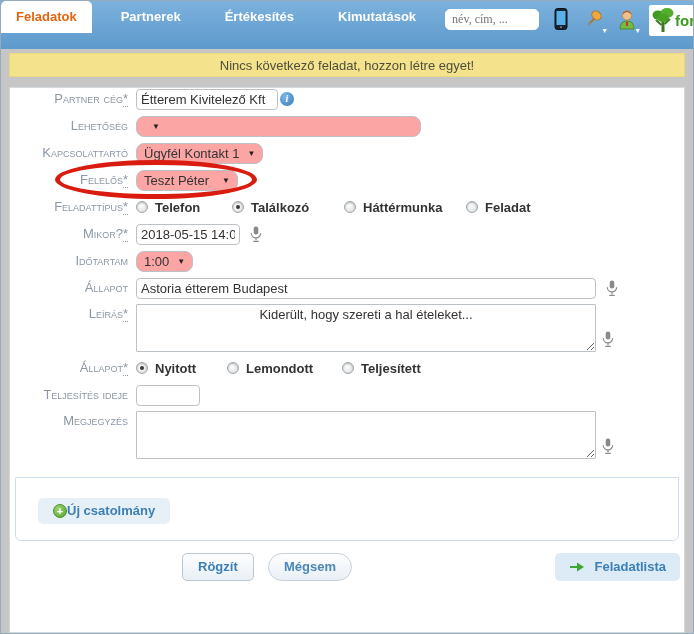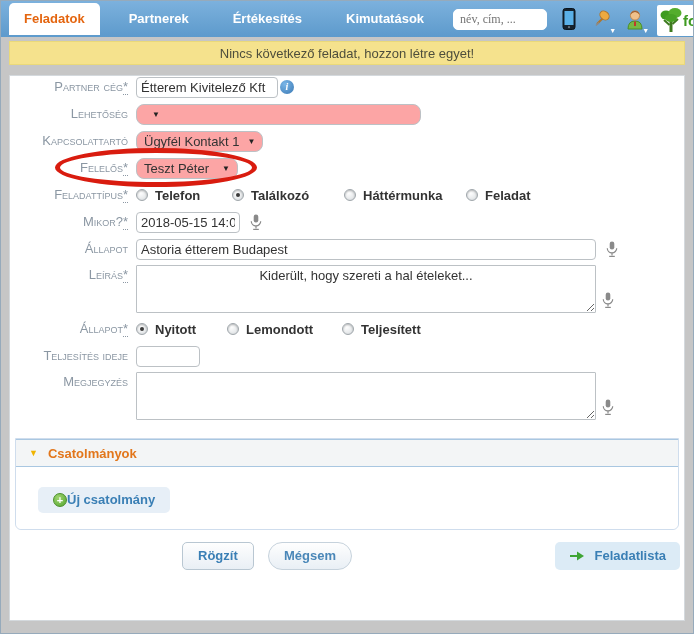--- a/index.html
+++ b/index.html
@@ -1,21 +1,21 @@
 <!DOCTYPE html>
 <html><head>
 <meta charset="utf-8">
 <style>
   * { box-sizing: border-box; margin: 0; padding: 0; }
   html,body { width:694px; height:634px; }
   body { font-family:"Liberation Sans", sans-serif; background:#c6c6c6; }
   .frame { position:relative; width:694px; height:634px; border:1px solid #96aabb; background:#c6c6c6; overflow:hidden; }
 
   
-  .nav { height:36px; background:linear-gradient(#7cb1dd,#5d9acc); display:flex; align-items:center; padding-left:8px; }
+  .nav { height:48px; background:linear-gradient(#7cb1dd,#5d9acc); display:flex; align-items:flex-start; padding-left:0; }
   .tab { color:#fff; font-weight:bold; font-size:13px; padding:8px 15px 9px; margin-right:14px; cursor:pointer; }
   .tab.active { background:#fff; color:#e4650f; border-radius:5px 5px 0 0; }
   .nav-right { margin-left:auto; display:flex; align-items:center; gap:11px; height:36px; padding-right:3px; }
   .search { width:94px; height:21px; border:1px solid #fff; border-radius:5px; font-size:12px; color:#7f1d1d; padding:0 6px; background:#fff; outline:none; font-family:Liberation Serif, serif; }
   .navicon { position:relative; display:inline-flex; width:22px; height:24px; align-items:center; justify-content:center; cursor:pointer; }
   .navicon .caret { position:absolute; right:-3px; bottom:-3px; color:#fff; font-size:7px; line-height:7px; }
   .logo { width:96px; height:31px; background:#fff; border-radius:2px; display:flex; align-items:center; padding-left:3px; margin-top:2px; cursor:pointer; }
   .logo-forest { color:#3e9b21; font-weight:bold; font-size:15px; letter-spacing:0; margin-left:1px; }
 
   
@@ -170,20 +170,24 @@
       <span class="mic">
         <svg width="12" height="17" viewBox="0 0 12 17">
             <rect x="3.7" y="0.5" width="4.6" height="8" rx="2.3" fill="#8a8a8a"></rect>
             <path d="M1.3 7.2 a4.7 4.7 0 0 0 9.4 0" fill="none" stroke="#8a8a8a" stroke-width="1.2"></path>
             <line x1="6" y1="12" x2="6" y2="14.6" stroke="#8a8a8a" stroke-width="1.2"></line>
             <line x1="3.2" y1="15.4" x2="8.8" y2="15.4" stroke="#8a8a8a" stroke-width="1.2"></line>
           </svg>
       </span>
     </div>
 
+    <div class="row">
+      <span class="lbl">Időtartam</span>
+      <span class="dd">1:00</span>
+    </div>
 
     <div class="row">
       <span class="lbl">Állapot</span>
       <input class="txt" style="width: 460px;" value="Astoria étterem Budapest">
       <span class="mic">
         <svg width="12" height="17" viewBox="0 0 12 17">
             <rect x="3.7" y="0.5" width="4.6" height="8" rx="2.3" fill="#8a8a8a"></rect>
             <path d="M1.3 7.2 a4.7 4.7 0 0 0 9.4 0" fill="none" stroke="#8a8a8a" stroke-width="1.2"></path>
             <line x1="6" y1="12" x2="6" y2="14.6" stroke="#8a8a8a" stroke-width="1.2"></line>
             <line x1="3.2" y1="15.4" x2="8.8" y2="15.4" stroke="#8a8a8a" stroke-width="1.2"></line>
@@ -232,24 +236,20 @@
         <svg width="12" height="17" viewBox="0 0 12 17">
             <rect x="3.7" y="0.5" width="4.6" height="8" rx="2.3" fill="#8a8a8a"></rect>
             <path d="M1.3 7.2 a4.7 4.7 0 0 0 9.4 0" fill="none" stroke="#8a8a8a" stroke-width="1.2"></path>
             <line x1="6" y1="12" x2="6" y2="14.6" stroke="#8a8a8a" stroke-width="1.2"></line>
             <line x1="3.2" y1="15.4" x2="8.8" y2="15.4" stroke="#8a8a8a" stroke-width="1.2"></line>
           </svg>
       </span>
     </div>
 
     <div class="attach">
-      <div class="attach-hd">
-        <span class="tri"></span>
-        <span class="attach-title">Csatolmányok</span>
-      </div>
       <div class="attach-body">
         <button class="newattach">
           <span class="plus"></span>
           <span>Új csatolmány</span>
         </button>
       </div>
     </div>
 
     <div class="actions">
       <button class="btn rogzit">Rögzít</button>

